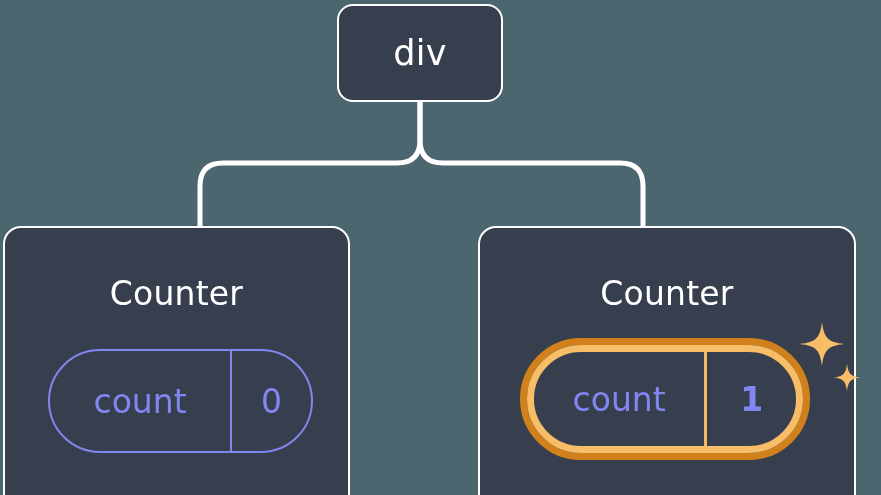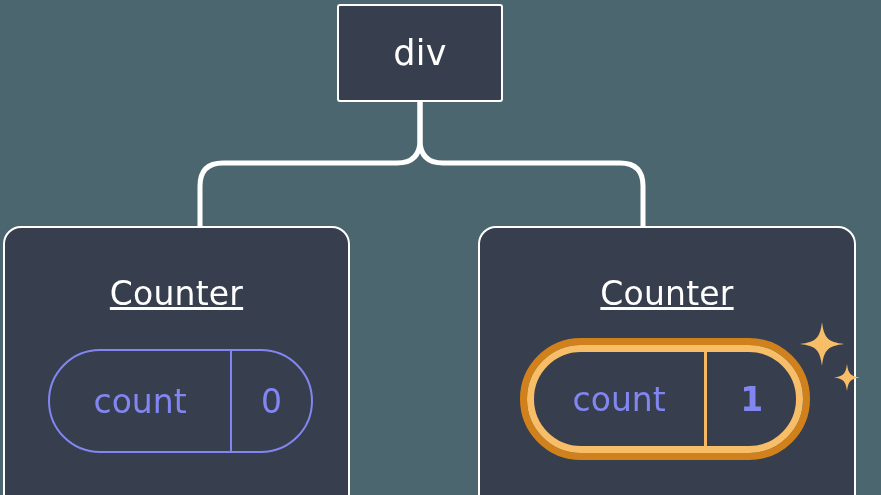--- a/index.html
+++ b/index.html
@@ -34,21 +34,21 @@
   
   .node-root {
     position: absolute;
     left: 337px;
     top: 4px;
     width: 166px;
     height: 98px;
     box-sizing: border-box;
     background: #373e4e;
     border: 2px solid #ffffff;
-    border-radius: 3px;
+    border-radius: 16px;
     display: flex;
     align-items: center;
     justify-content: center;
   }
   .node-root-label {
     color: #ffffff;
     font-size: 35px;
     line-height: 1;
     letter-spacing: 0.2px;
   }
@@ -77,21 +77,20 @@
   .card-title {
     position: absolute;
     left: 0;
     right: 0;
     top: 49px;
     text-align: center;
     color: #ffffff;
     font-size: 33px;
     line-height: 1;
     letter-spacing: 0.2px;
-    text-decoration: underline;
   }
 
   
   .pill-wrap {
     position: absolute;
     display: flex;
     align-items: flex-start;
   }
   .pill-wrap-left {
     left: 43px;

